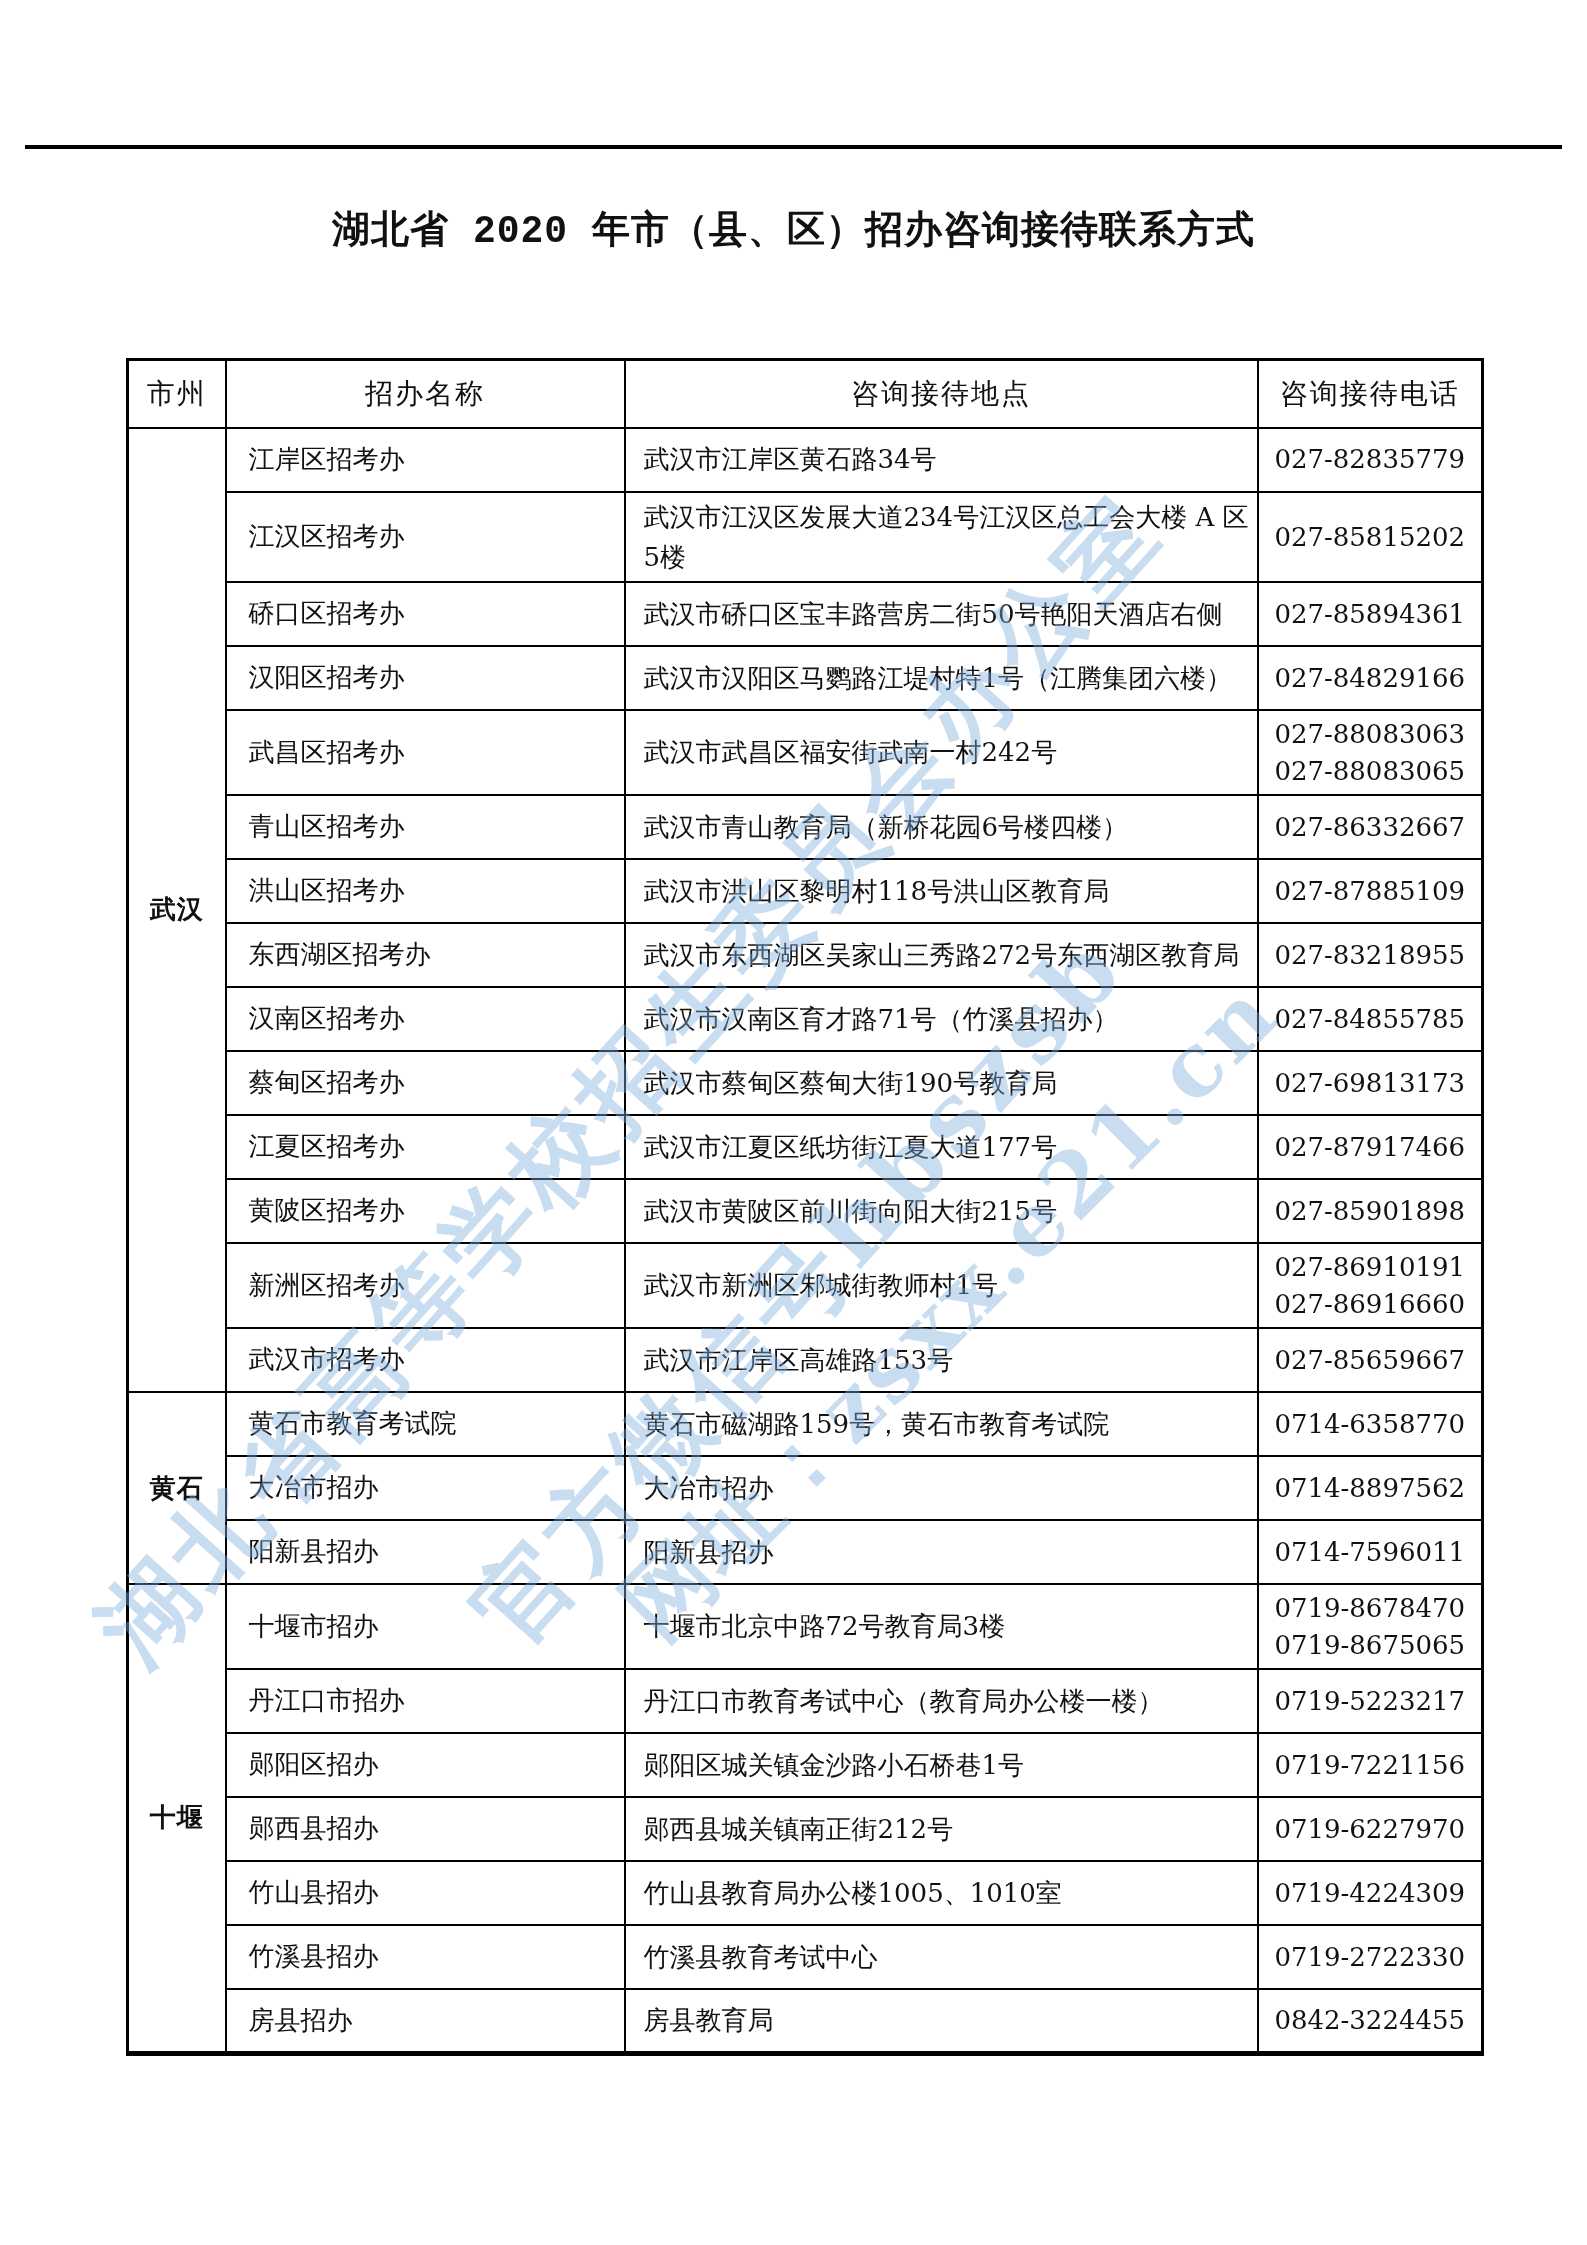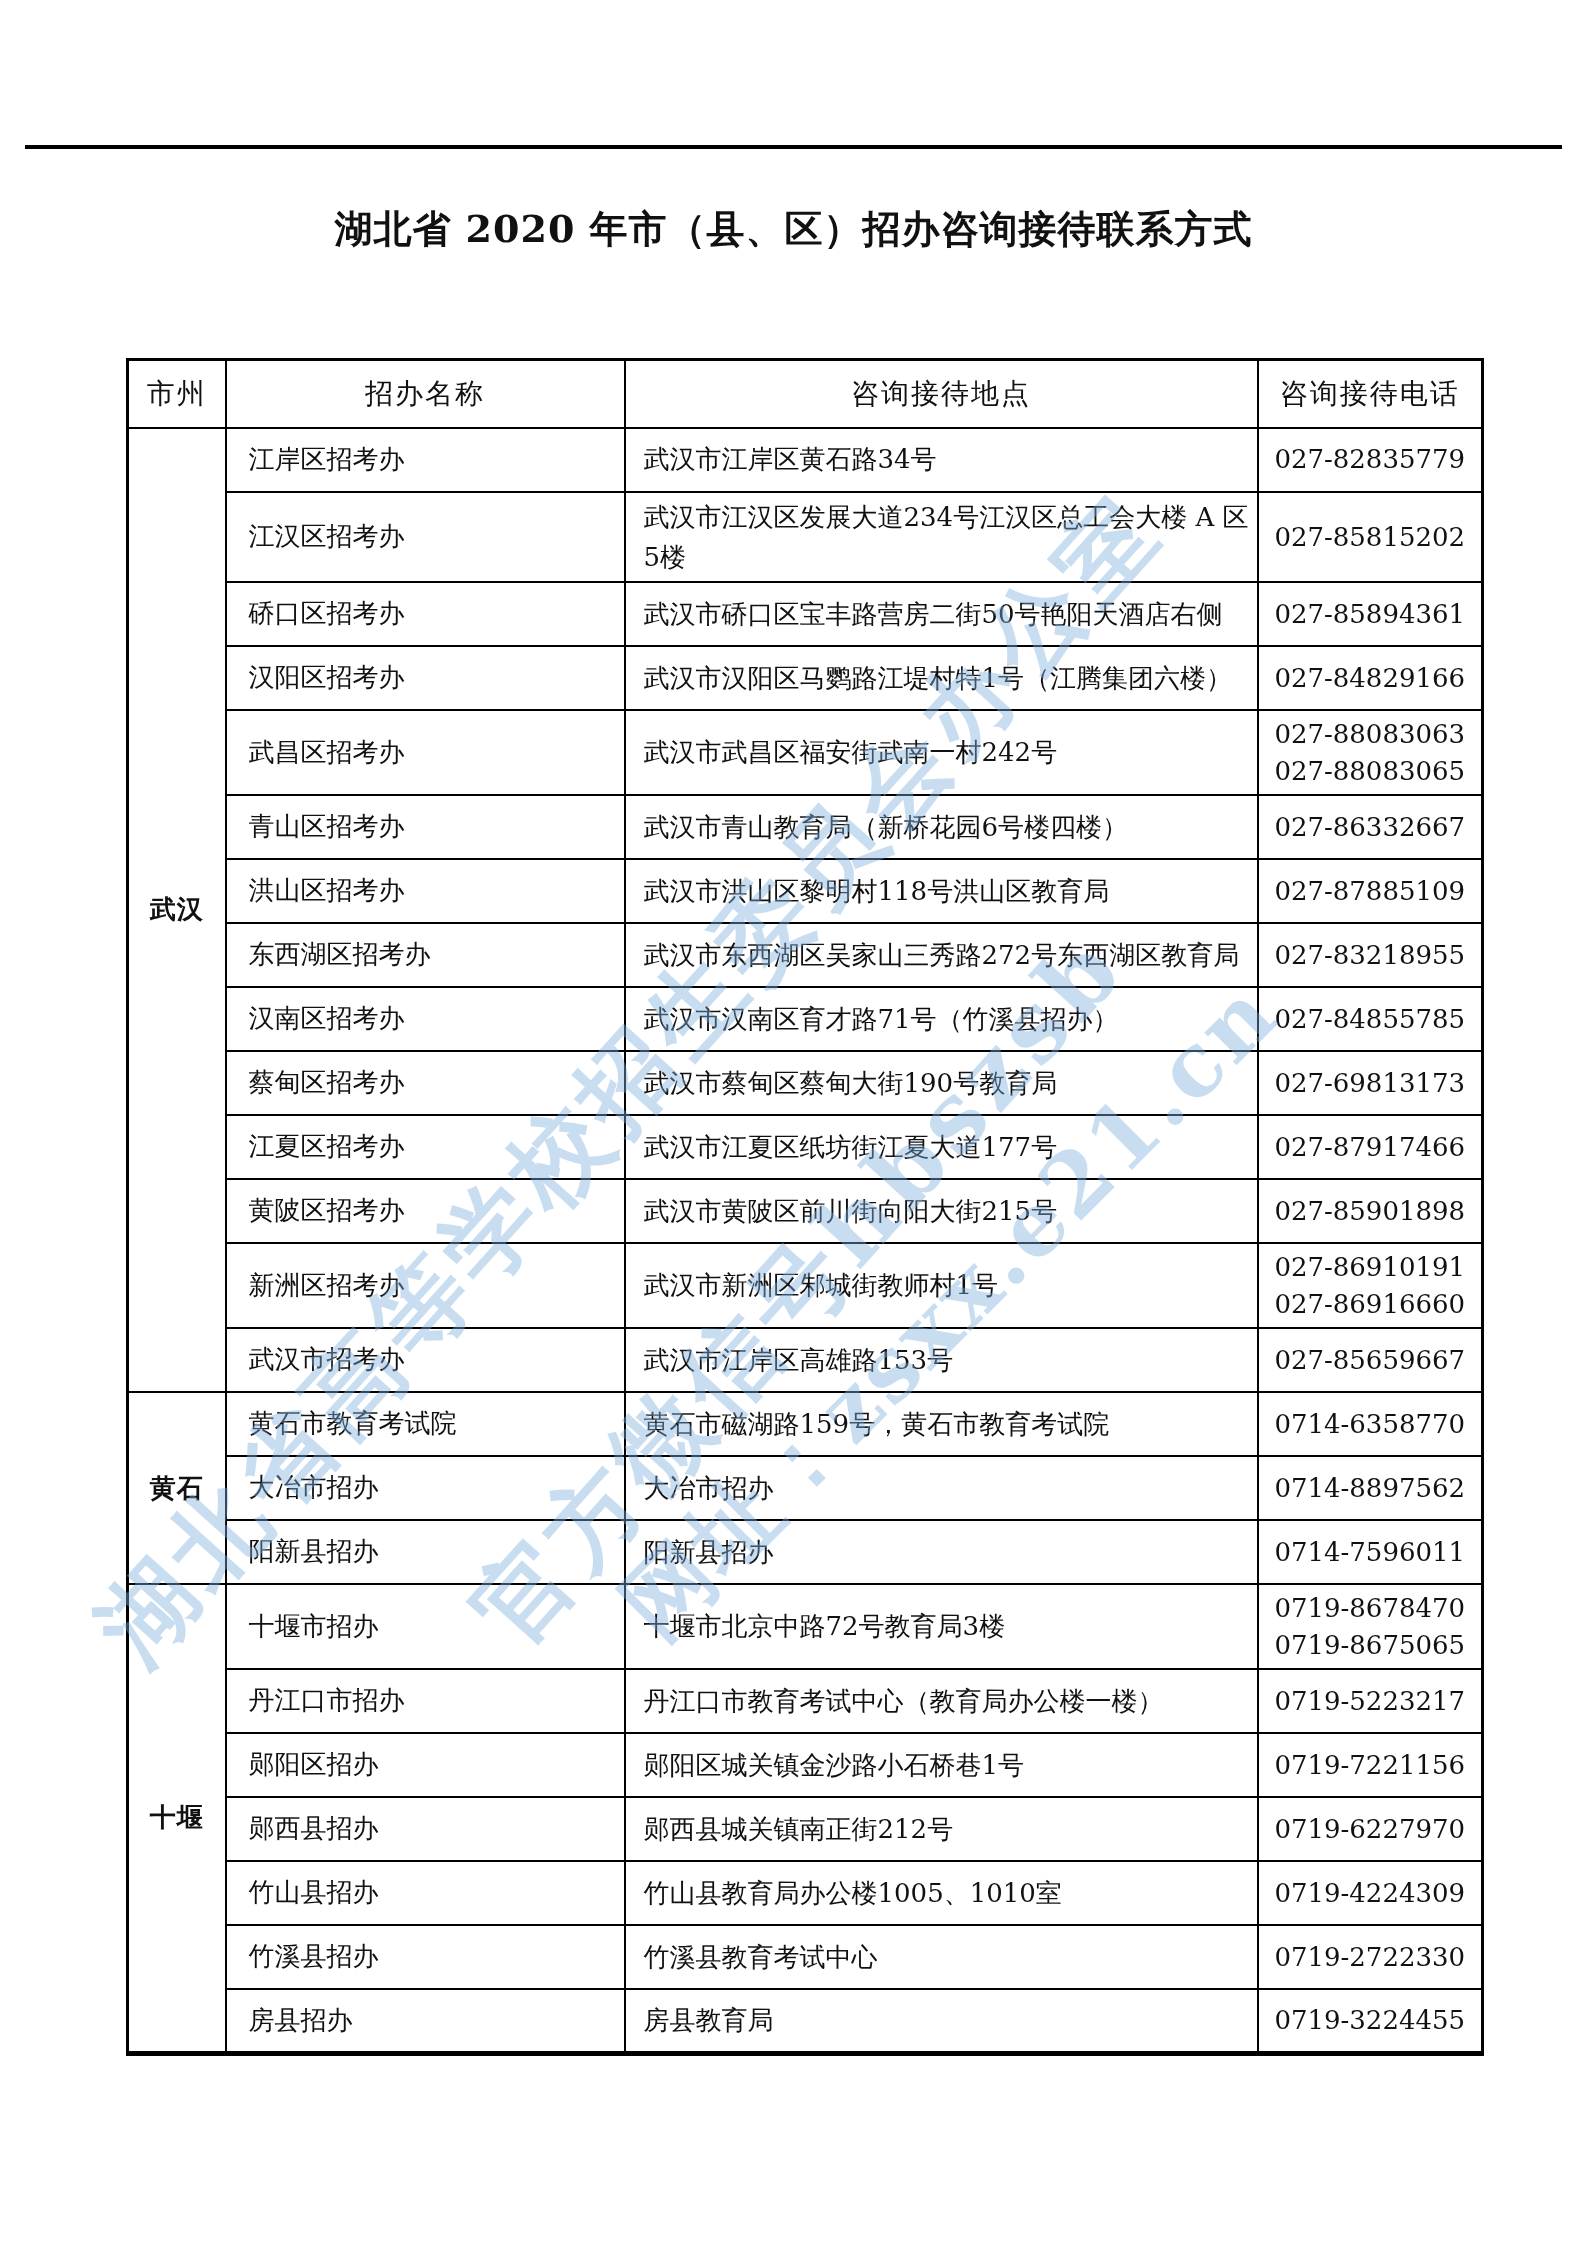--- a/index.html
+++ b/index.html
@@ -28,21 +28,21 @@
   .masthead{
     position:absolute;top:103px;right:27px;z-index:2;
     font-size:27px;font-weight:600;letter-spacing:1px;
   }
   .masthead .sep{margin:0 16px 0 22px;font-weight:400;}
   .rule{position:absolute;top:145px;left:25px;width:1537px;height:4px;background:#000;z-index:2;}
   
   .title{
     position:absolute;top:204px;left:0;width:100%;z-index:2;
     margin:0;text-align:center;
-    font-size:38px;font-weight:bold;letter-spacing:1px;
+    font-size:38px;font-weight:bold;letter-spacing:1px;font-family:Liberation Mono, monospace;
   }
   .notice{position:absolute;top:316px;left:107px;z-index:2;font-size:27px;}
   
   table.contact-table{
     position:absolute;top:358px;left:126px;z-index:2;
     width:1355px;table-layout:fixed;border-collapse:collapse;
     font-size:26px;
   }
   .contact-table{border:3px solid #000;border-bottom-width:5px;}
   .contact-table th,.contact-table td{
@@ -254,19 +254,19 @@
           <td class="name-cell">竹溪县招办</td>
           <td class="addr-cell">竹溪县教育考试中心</td>
           <td class="phone-cell">
             <div>0719-2722330</div>
           </td>
         </tr>
         <tr>
           <td class="name-cell">房县招办</td>
           <td class="addr-cell">房县教育局</td>
           <td class="phone-cell">
-            <div>0719-3224455</div>
+            <div>0842-3224455</div>
           </td>
         </tr>
       </tbody>
   </table>
 
 </div>
 
 </body></html>

